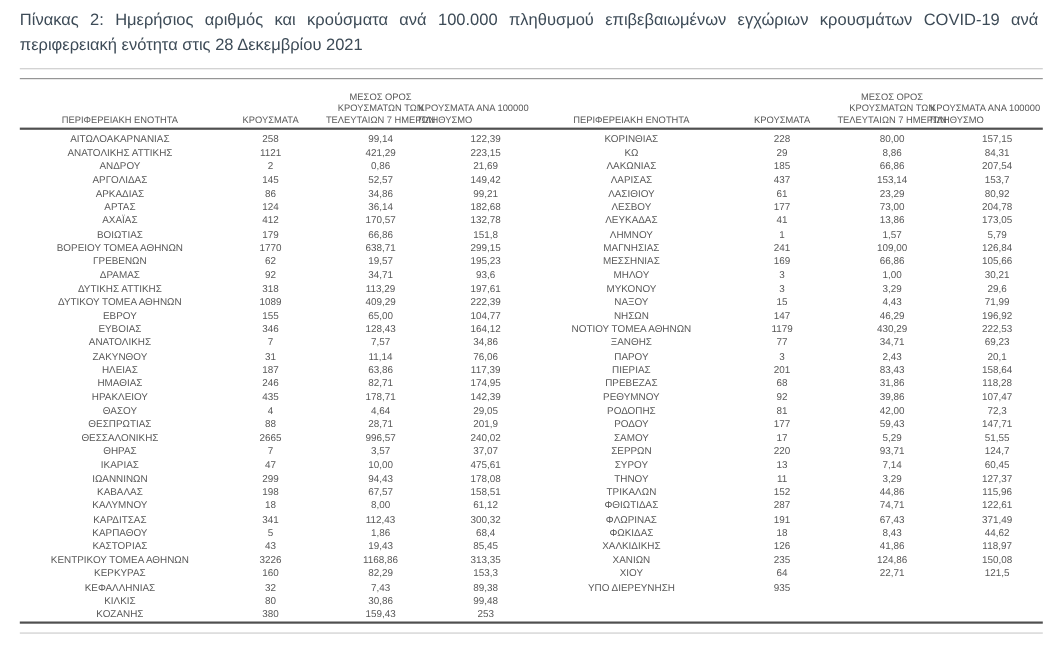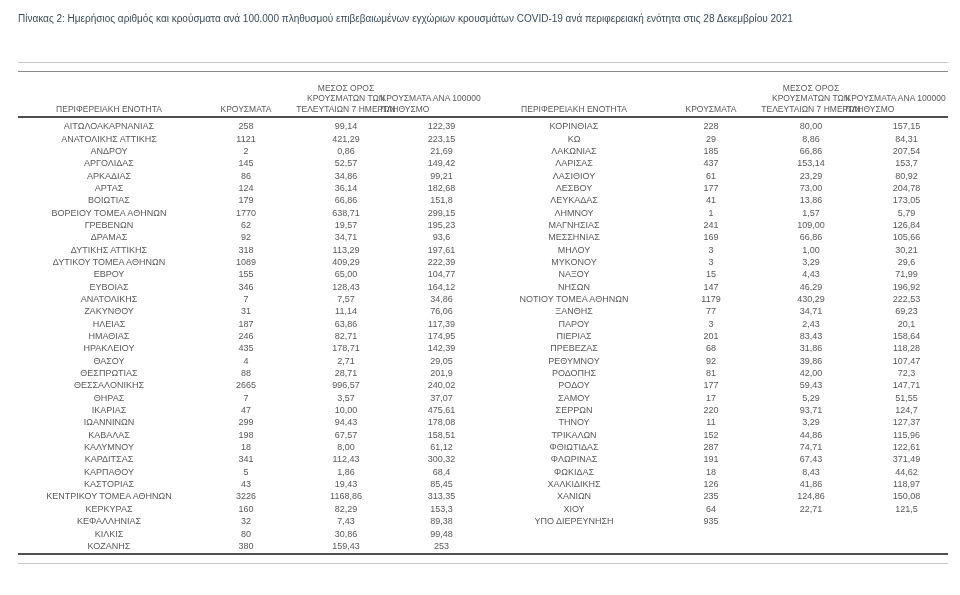--- a/index.html
+++ b/index.html
@@ -13,21 +13,21 @@
     width: 960px;
     height: 595px;
     background: #ffffff;
     overflow: hidden;
   }
   .doc-title {
     position: absolute;
     left: 18px;
     top: 8px;
     width: 926px;
-    font-size: 10px;
+    font-size: 15px;
     line-height: 22px;
     color: #3d4b57;
     text-align: justify;
   }
   .table-wrap {
     position: absolute;
     left: 18px;
     top: 62px;
     width: 930px;
   }
@@ -166,20 +166,26 @@
               <div class="tcell c3">34,86</div>
               <div class="tcell c4">99,21</div>
             </div>
             <div class="trow">
               <div class="tcell c1">ΑΡΤΑΣ</div>
               <div class="tcell c2">124</div>
               <div class="tcell c3">36,14</div>
               <div class="tcell c4">182,68</div>
             </div>
             <div class="trow">
+              <div class="tcell c1">ΑΧΑΪΑΣ</div>
+              <div class="tcell c2">412</div>
+              <div class="tcell c3">170,57</div>
+              <div class="tcell c4">132,78</div>
+            </div>
+            <div class="trow">
               <div class="tcell c1">ΒΟΙΩΤΙΑΣ</div>
               <div class="tcell c2">179</div>
               <div class="tcell c3">66,86</div>
               <div class="tcell c4">151,8</div>
             </div>
             <div class="trow">
               <div class="tcell c1">ΒΟΡΕΙΟΥ ΤΟΜΕΑ ΑΘΗΝΩΝ</div>
               <div class="tcell c2">1770</div>
               <div class="tcell c3">638,71</div>
               <div class="tcell c4">299,15</div>
@@ -246,21 +252,21 @@
             </div>
             <div class="trow">
               <div class="tcell c1">ΗΡΑΚΛΕΙΟΥ</div>
               <div class="tcell c2">435</div>
               <div class="tcell c3">178,71</div>
               <div class="tcell c4">142,39</div>
             </div>
             <div class="trow">
               <div class="tcell c1">ΘΑΣΟΥ</div>
               <div class="tcell c2">4</div>
-              <div class="tcell c3">2,71</div>
+              <div class="tcell c3">4,64</div>
               <div class="tcell c4">29,05</div>
             </div>
             <div class="trow">
               <div class="tcell c1">ΘΕΣΠΡΩΤΙΑΣ</div>
               <div class="tcell c2">88</div>
               <div class="tcell c3">28,71</div>
               <div class="tcell c4">201,9</div>
             </div>
             <div class="trow">
               <div class="tcell c1">ΘΕΣΣΑΛΟΝΙΚΗΣ</div>
@@ -486,20 +492,26 @@
               <div class="tcell c3">5,29</div>
               <div class="tcell c4">51,55</div>
             </div>
             <div class="trow">
               <div class="tcell c1">ΣΕΡΡΩΝ</div>
               <div class="tcell c2">220</div>
               <div class="tcell c3">93,71</div>
               <div class="tcell c4">124,7</div>
             </div>
             <div class="trow">
+              <div class="tcell c1">ΣΥΡΟΥ</div>
+              <div class="tcell c2">13</div>
+              <div class="tcell c3">7,14</div>
+              <div class="tcell c4">60,45</div>
+            </div>
+            <div class="trow">
               <div class="tcell c1">ΤΗΝΟΥ</div>
               <div class="tcell c2">11</div>
               <div class="tcell c3">3,29</div>
               <div class="tcell c4">127,37</div>
             </div>
             <div class="trow">
               <div class="tcell c1">ΤΡΙΚΑΛΩΝ</div>
               <div class="tcell c2">152</div>
               <div class="tcell c3">44,86</div>
               <div class="tcell c4">115,96</div>

